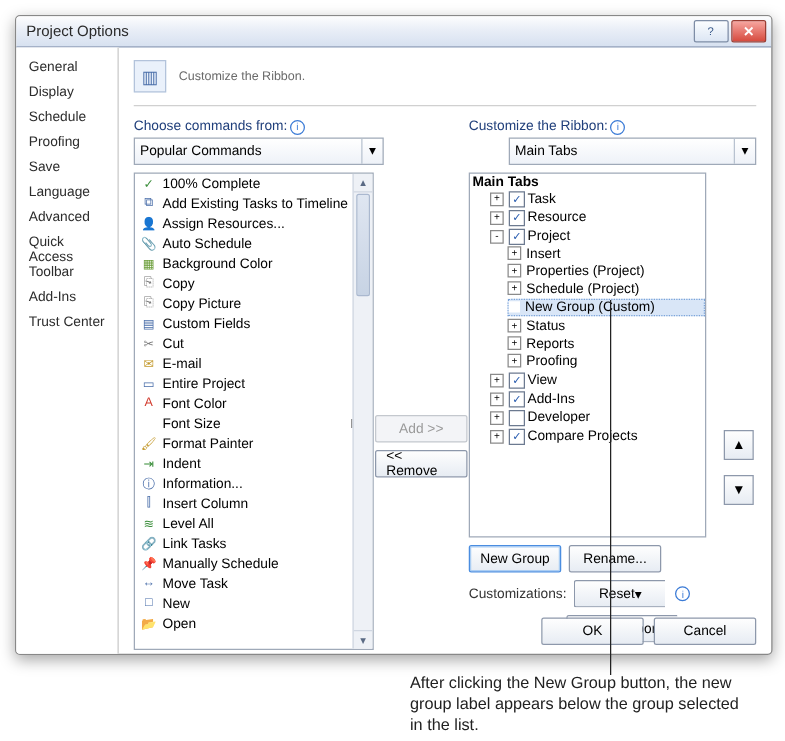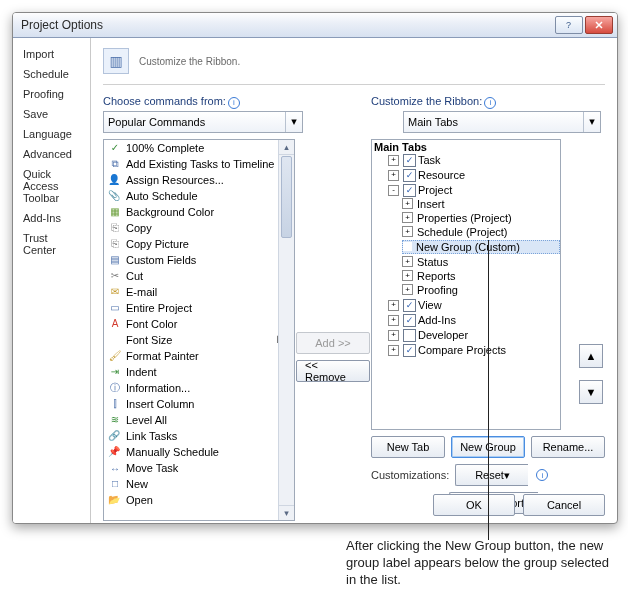--- a/index.html
+++ b/index.html
@@ -49,21 +49,21 @@
 .exp.blank{border:none}
 .chk{width:11px;height:11px;border:1px solid #6c7a90;background:#fff;display:inline-flex;align-items:center;justify-content:center;font-size:9px;color:#2a5db0}
 .sel{background:#d9e6f7;border:1px dotted #7aa3d9}
 .right-side{display:flex;flex-direction:column}
 .updown{position:absolute;right:14px;top:306px;display:flex;flex-direction:column;gap:12px}
 .sq{width:22px;height:22px;border:1px solid #8d98ab;background:linear-gradient(#fefefe,#e7ecf3);display:flex;align-items:center;justify-content:center}
 .below-right{margin-top:6px;display:flex;flex-direction:column;gap:6px}
 .brow{display:flex;gap:6px;align-items:center}
 .brow .lbl{color:#333}
 .okrow{position:absolute;right:12px;bottom:8px;display:flex;gap:8px}
-.caption{position:absolute;left:346px;top:538px;width:274px;font-family:"Segoe UI",sans-serif;font-size:13px;line-height:1.3;color:#222}
+.caption{position:absolute;left:328px;top:538px;width:274px;font-family:"Segoe UI",sans-serif;font-size:13px;line-height:1.3;color:#222}
 .callout{position:absolute;left:488px;top:240px;width:1px;height:300px;background:#222}
 .scrollbar-v{position:absolute;right:0;top:0;bottom:0;width:15px;background:#eef1f6;border-left:1px solid #cfd6e1}
 .scrollbar-v .thumb{position:absolute;left:2px;right:2px;top:16px;height:80px;background:linear-gradient(#dfe6f1,#c7d3e4);border:1px solid #aab8cf;border-radius:2px}
 .scrollbar-v .arrow{position:absolute;left:0;right:0;height:14px;display:flex;align-items:center;justify-content:center;color:#5a6a84;font-size:9px}
 .scrollbar-v .arrow.up{top:0;border-bottom:1px solid #cfd6e1}
 .scrollbar-v .arrow.down{bottom:0;border-top:1px solid #cfd6e1}
 .drop-split{display:inline-flex}
 .drop-split .main{border-right:none;border-radius:2px 0 0 2px}
 </style>
 </head>
@@ -79,21 +79,22 @@
           </svg>
         </div>
       <div class="winbtn close">
           <svg viewBox="0 0 10 10">
             <path d="M2 2 L8 8 M8 2 L2 8" stroke="#fff" stroke-width="1.5"></path>
           </svg>
         </div>
     </div>
     <div class="body">
       <div class="sidebar" id="sidebar">
-          <div class="item">Import</div>
+          <div class="item">General</div>
+          <div class="item">Display</div>
           <div class="item">Schedule</div>
           <div class="item">Proofing</div>
           <div class="item">Save</div>
           <div class="item">Language</div>
           <div class="item">Advanced</div>
           <div class="item">Quick Access Toolbar</div>
           <div class="item">Add-Ins</div>
           <div class="item">Trust Center</div>
         </div>
       <div class="content">
@@ -335,23 +336,20 @@
                           <span class="chk">✓</span>
                           <span> Compare Projects</span>
                         </div>
                       </li>
                     </ul>
                   </li>
                 </ul>
               </div>
             <div class="below-right">
               <div class="brow">
-                <div class="btn">
-                    <span>New Tab</span>
-                  </div>
                 <div class="btn default">
                     <span>New Group</span>
                   </div>
                 <div class="btn">
                     <span>Rename...</span>
                   </div>
               </div>
               <div class="brow">
                 <span class="lbl">Customizations:</span>
                 <span class="drop-split">

